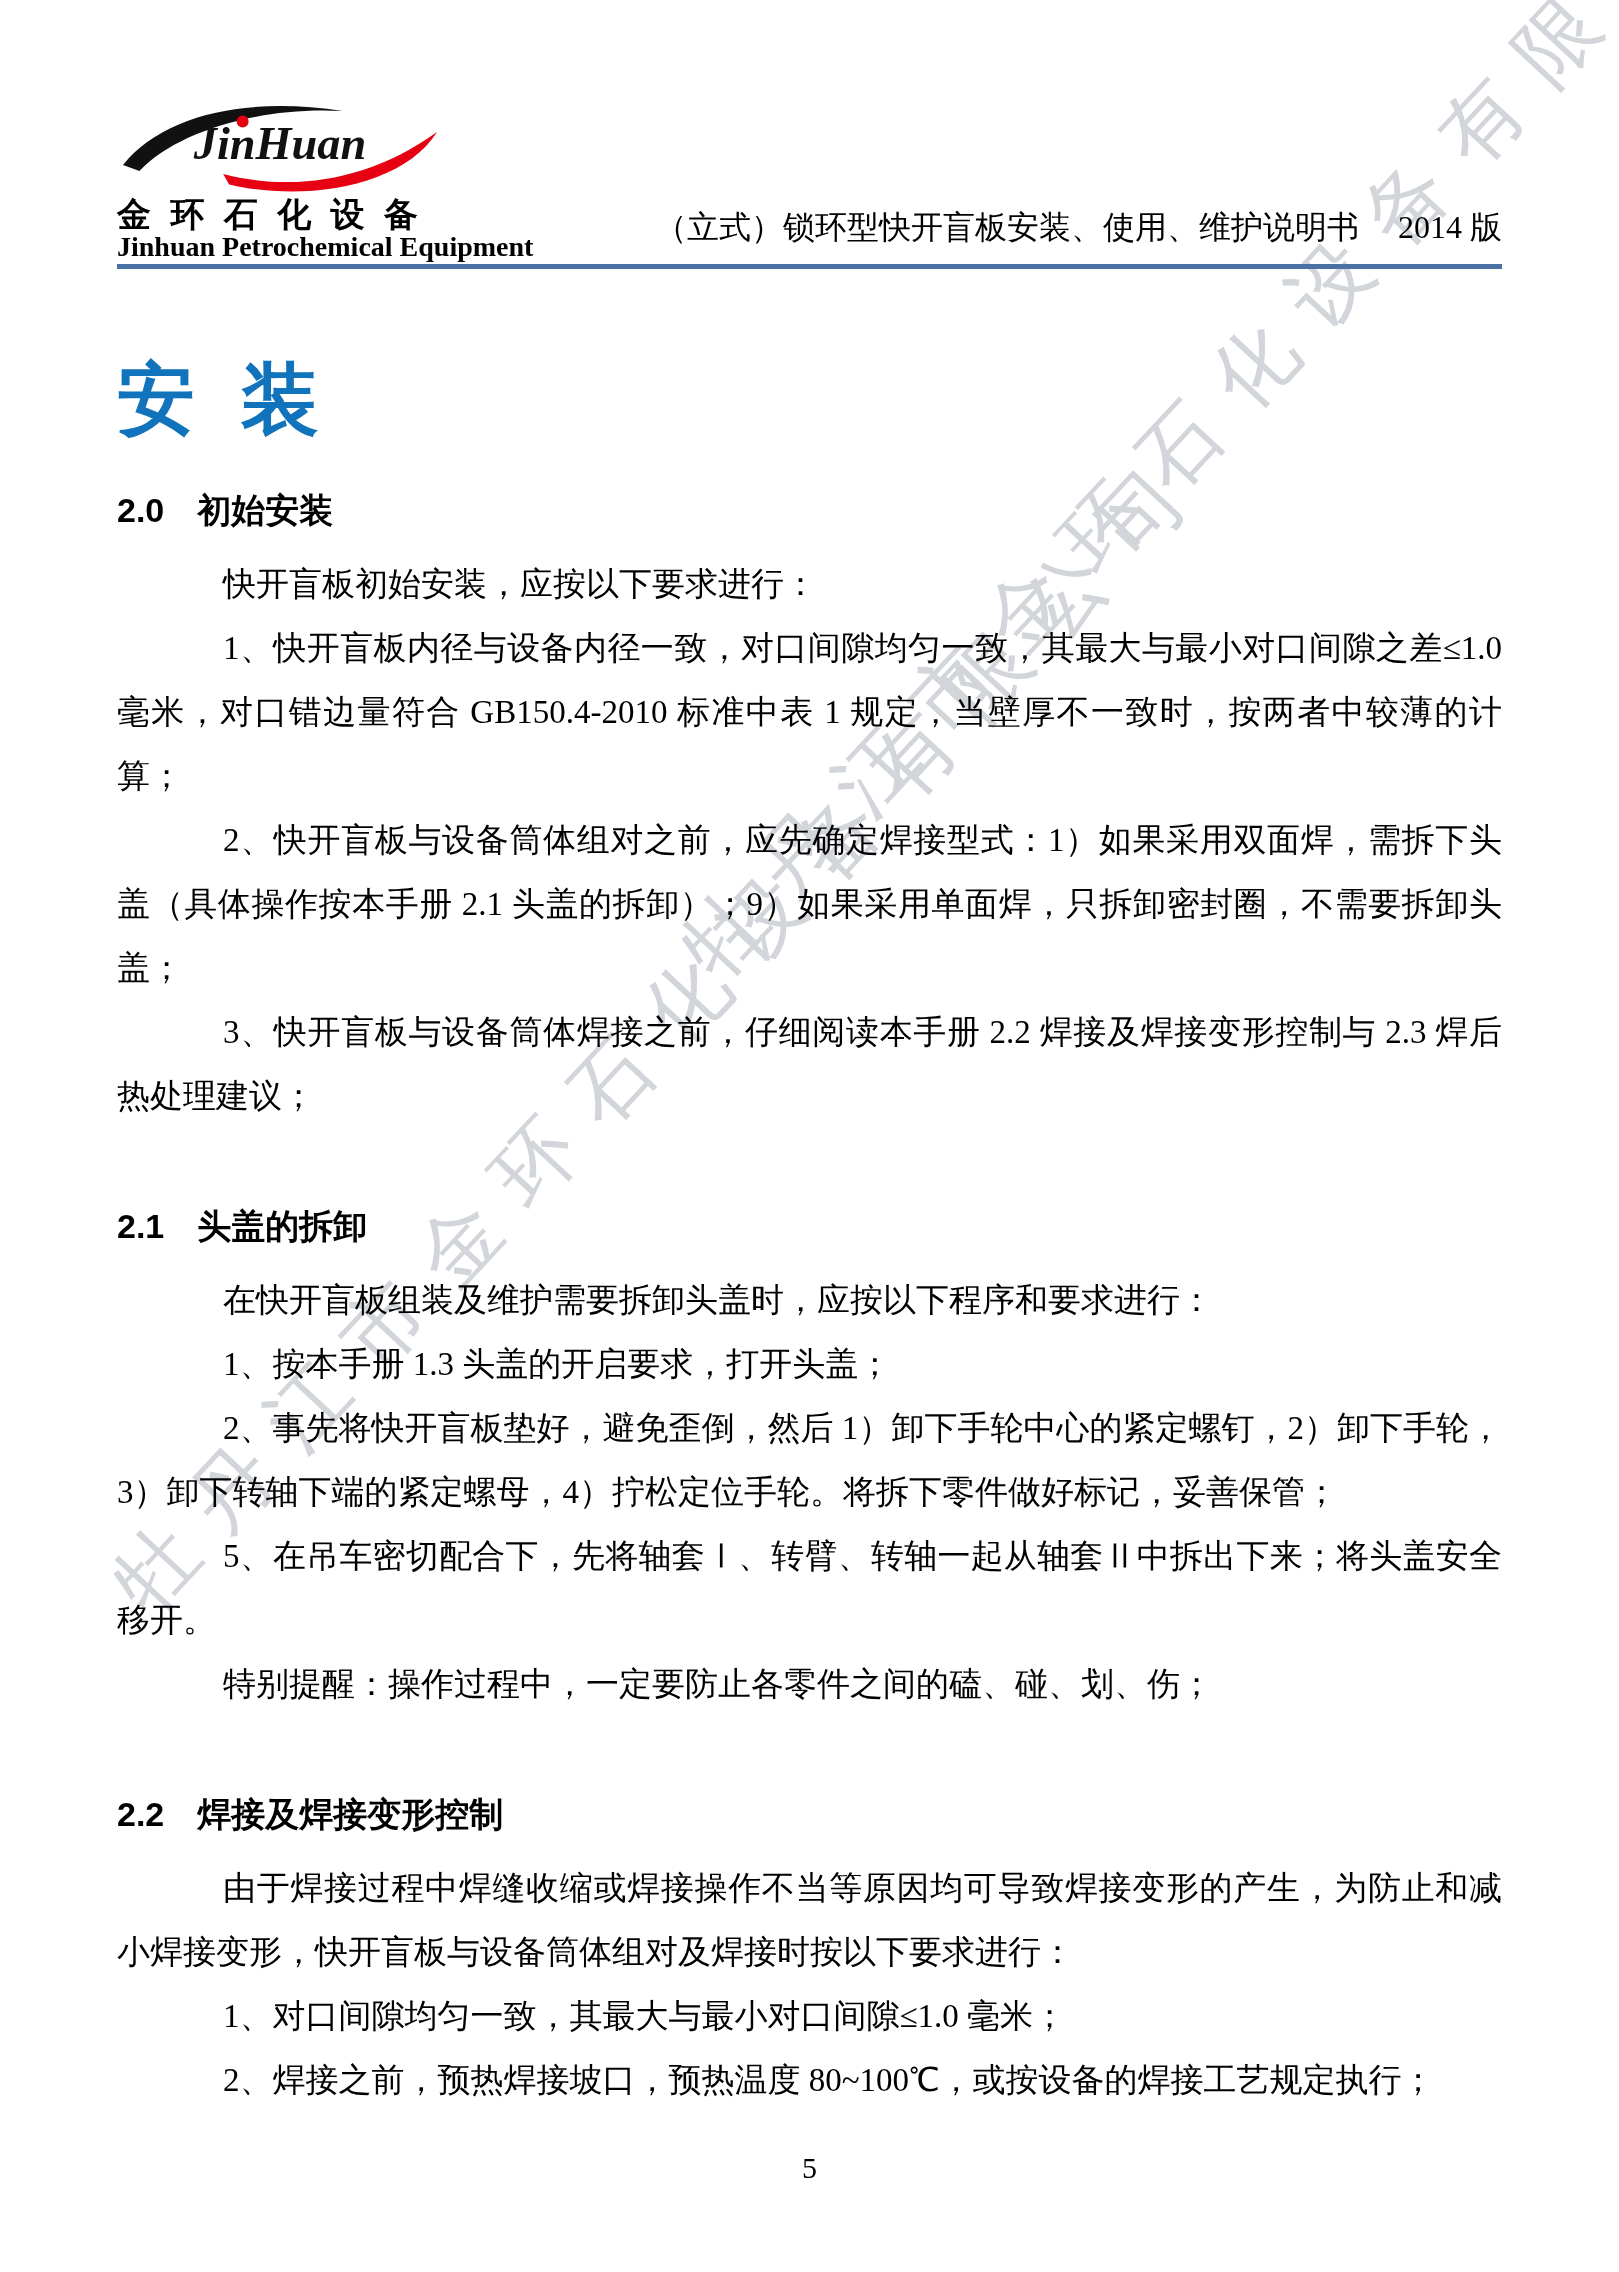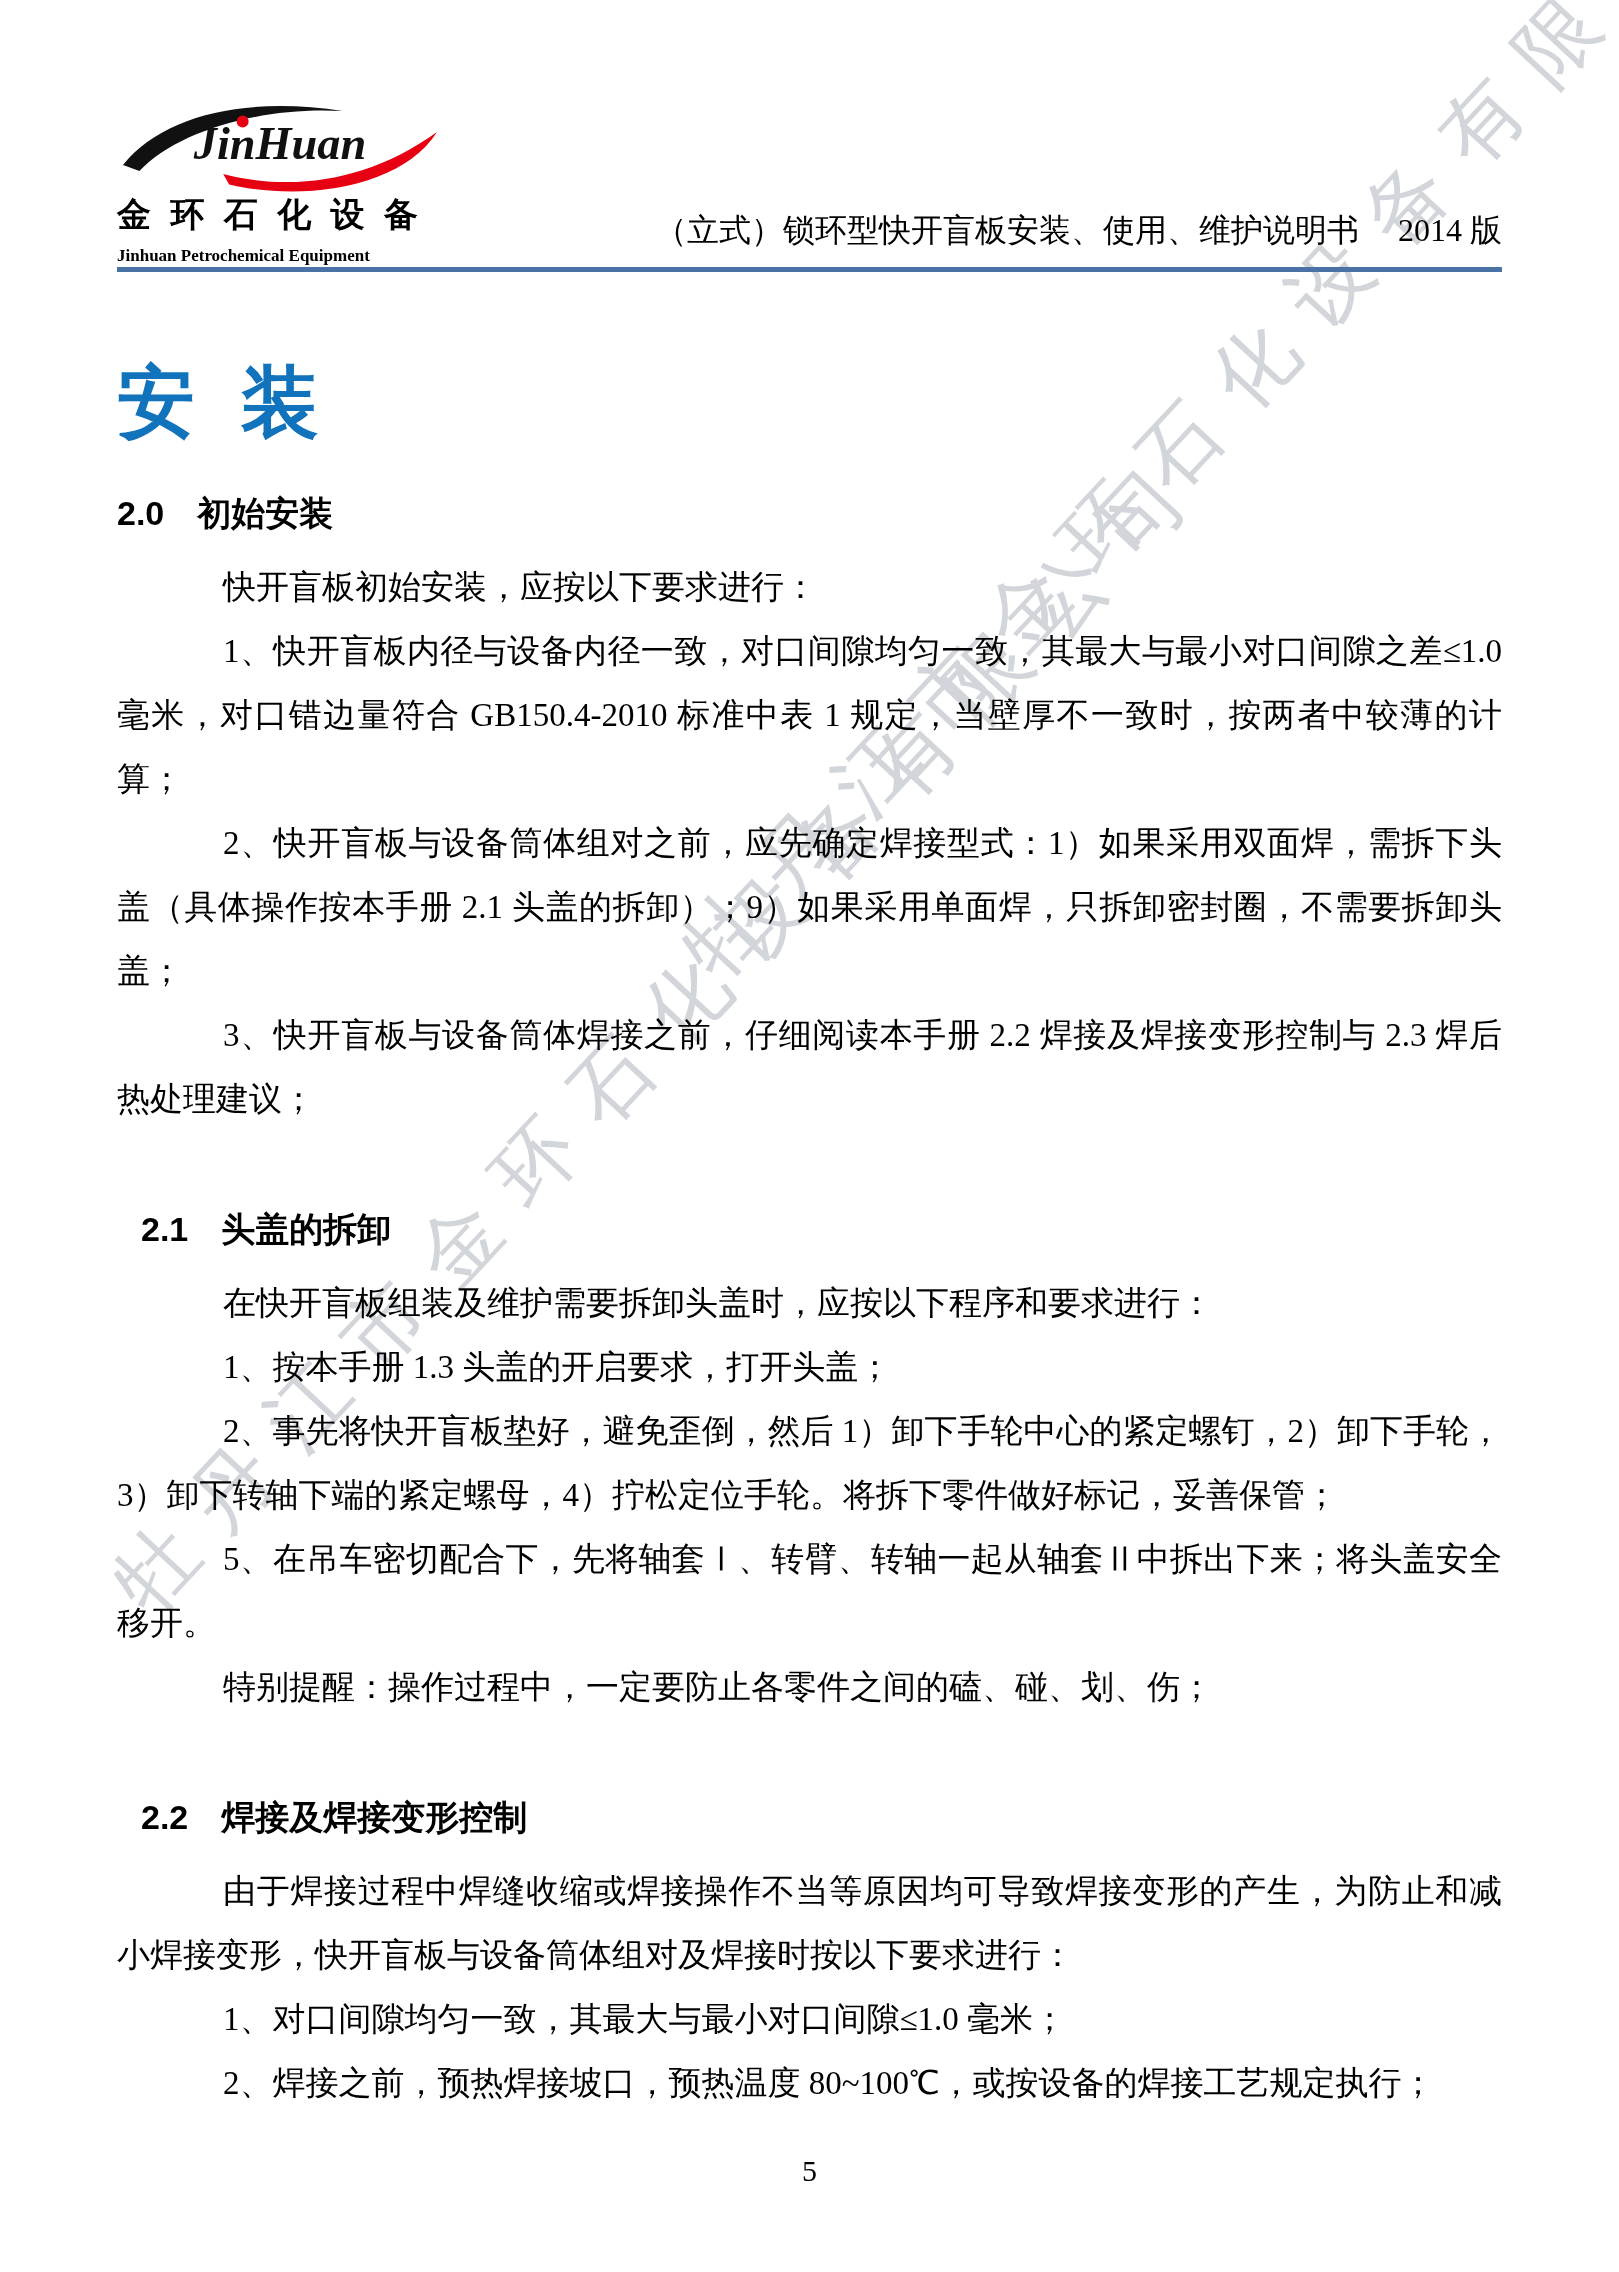--- a/index.html
+++ b/index.html
@@ -46,22 +46,22 @@
     font-family:"Liberation Sans", sans-serif;
     font-weight:bold;
     font-size:34px;
     letter-spacing:19.4px;
     margin-top:1.5px;
     white-space:nowrap;
   }
   .logo-en{
     font-family:"Liberation Serif", serif;
     font-weight:bold;
-    font-size:17px;
-    margin-top:16px;
+    font-size:28px;
+    margin-top:2px;
     white-space:nowrap;
   }
   .doc-title{
     font-size:32px;
     padding-bottom:10.5px;
     white-space:nowrap;
   }
   .doc-title .edition{margin-left:39px;}
   .header-rule{
     height:5.2px;
@@ -82,21 +82,21 @@
   .sec-head{
     font-family:"Liberation Sans", sans-serif;
     font-weight:bold;
     font-size:34px;
     display:flex;
     line-height:1.2;
   }
   .sec-head .sec-num{flex:0 0 auto;}
   .sec-head .sec-title{margin-left:33px;}
   .sec-head.first{margin-top:48px;align-items:flex-end;}
-  .sec-head.later{margin-top:78px;margin-left:24px;}
+  .sec-head.later{margin-top:78px;}
   .sec-body{margin-top:21px;}
   .sec-body p{
     margin:0;
     font-size:33px;
     line-height:64px;
     text-align:justify;
     text-indent:106px;
     word-break:break-all;
   }
   

